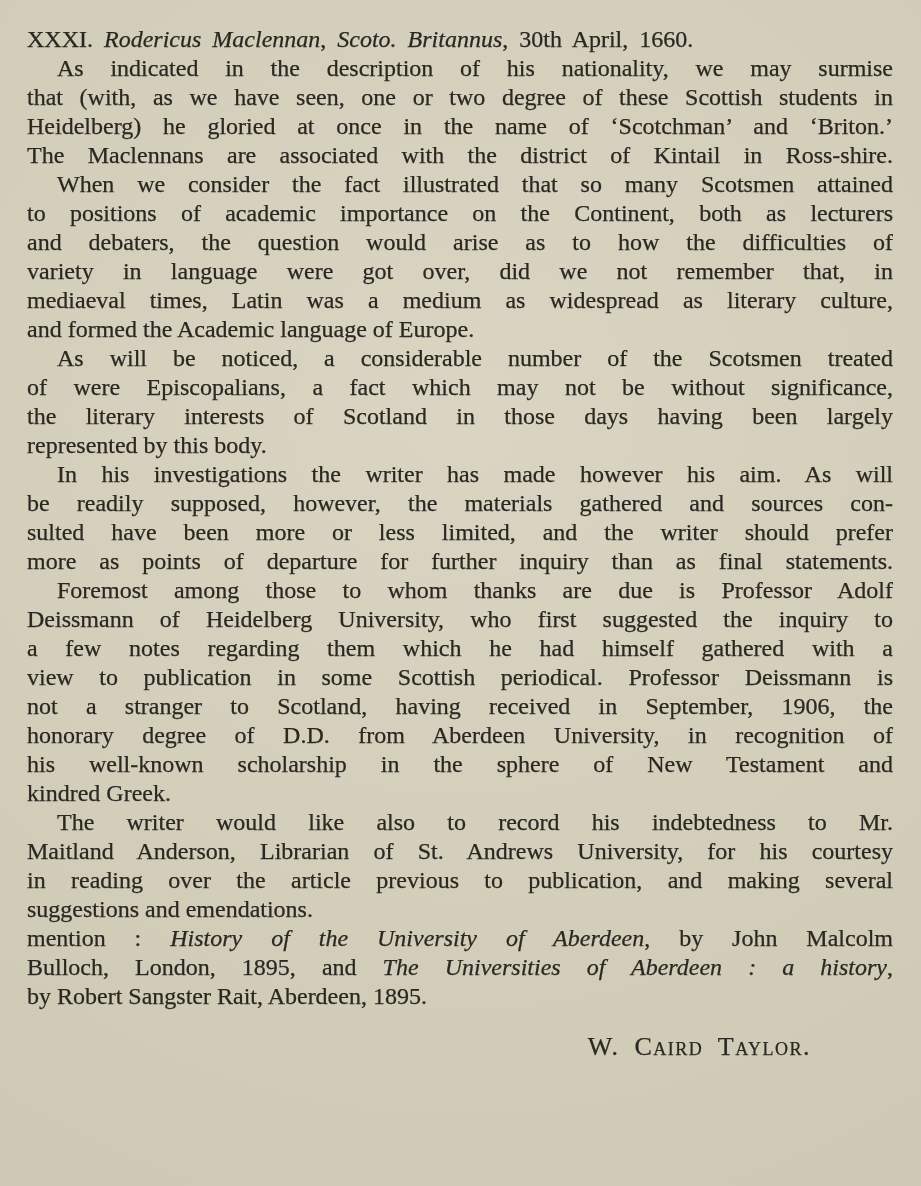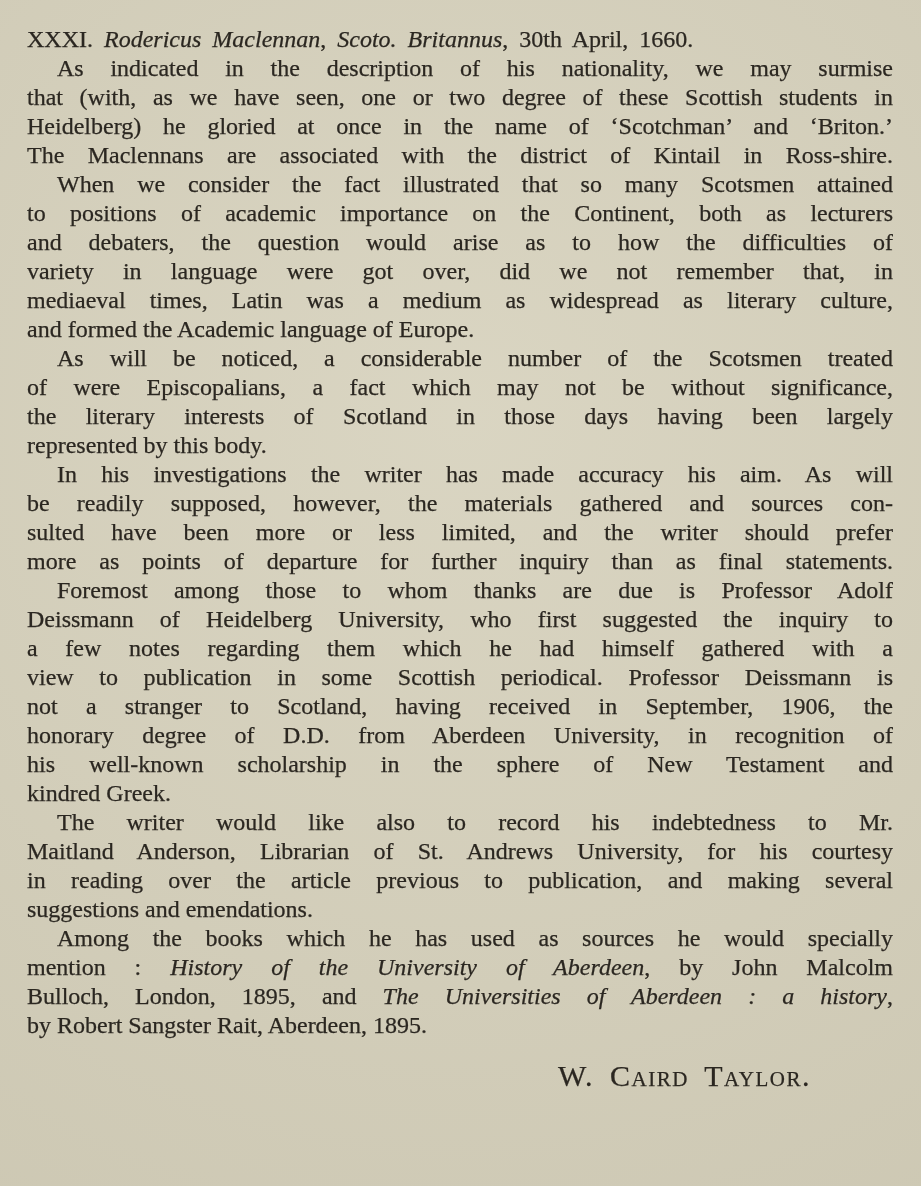--- a/index.html
+++ b/index.html
@@ -40,21 +40,21 @@
 
   .it { font-style: italic; }
 
   .signature {
     margin-top: 20px;
     height: 32px;
     line-height: 32px;
     text-align: right;
     padding-right: 82px;
     font-variant: small-caps;
-    font-size: 30px;
+    font-size: 26px;
     letter-spacing: 1.5px;
     word-spacing: 7px;
   }
 </style>
 </head>
 <body>
 
 <div class="page">
   <div>
       <div class="para heading">
@@ -74,21 +74,21 @@
         <div class="line fill"><span>mediaeval times, Latin was a medium as widespread as literary culture,</span></div>
         <div class="line"><span>and formed the Academic language of Europe.</span></div>
       </div>
       <div class="para body">
         <div class="line fill first"><span>As will be noticed, a considerable number of the Scotsmen treated</span></div>
         <div class="line fill"><span>of were Episcopalians, a fact which may not be without significance,</span></div>
         <div class="line fill"><span>the literary interests of Scotland in those days having been largely</span></div>
         <div class="line"><span>represented by this body.</span></div>
       </div>
       <div class="para body">
-        <div class="line fill first"><span>In his investigations the writer has made accuracy his aim.  As will</span></div>
+        <div class="line fill first"><span>In his investigations the writer has made however his aim.  As will</span></div>
         <div class="line fill"><span>be readily supposed, however, the materials gathered and sources con-</span></div>
         <div class="line fill"><span>sulted have been more or less limited, and the writer should prefer</span></div>
         <div class="line fill"><span>more as points of departure for further inquiry than as final statements.</span></div>
       </div>
       <div class="para body">
         <div class="line fill first"><span>Foremost among those to whom thanks are due is Professor Adolf</span></div>
         <div class="line fill"><span>Deissmann of Heidelberg University, who first suggested the inquiry to</span></div>
         <div class="line fill"><span>a few notes regarding them which he had himself gathered with a</span></div>
         <div class="line fill"><span>view to publication in some Scottish periodical.  Professor Deissmann is</span></div>
         <div class="line fill"><span>not a stranger to Scotland, having received in September, 1906, the</span></div>
@@ -96,20 +96,19 @@
         <div class="line fill"><span>his well-known scholarship in the sphere of New Testament and</span></div>
         <div class="line"><span>kindred Greek.</span></div>
       </div>
       <div class="para body">
         <div class="line fill first"><span>The writer would like also to record his indebtedness to Mr.</span></div>
         <div class="line fill"><span>Maitland Anderson, Librarian of St. Andrews University, for his courtesy</span></div>
         <div class="line fill"><span>in reading over the article previous to publication, and making several</span></div>
         <div class="line"><span>suggestions and emendations.</span></div>
       </div>
       <div class="para body">
-        <div class="line fill first"><span>Among the books which he has used as sources he would specially</span></div>
         <div class="line fill"><span>mention : </span><span class="it">History of the University of Aberdeen</span><span>, by John Malcolm</span></div>
         <div class="line fill"><span>Bulloch, London, 1895, and </span><span class="it">The Universities of Aberdeen : a history</span><span>,</span></div>
         <div class="line"><span>by Robert Sangster Rait, Aberdeen, 1895.</span></div>
       </div>
     </div>
   <div class="signature">W. Caird Taylor.</div>
 </div>
 
 </body></html>

